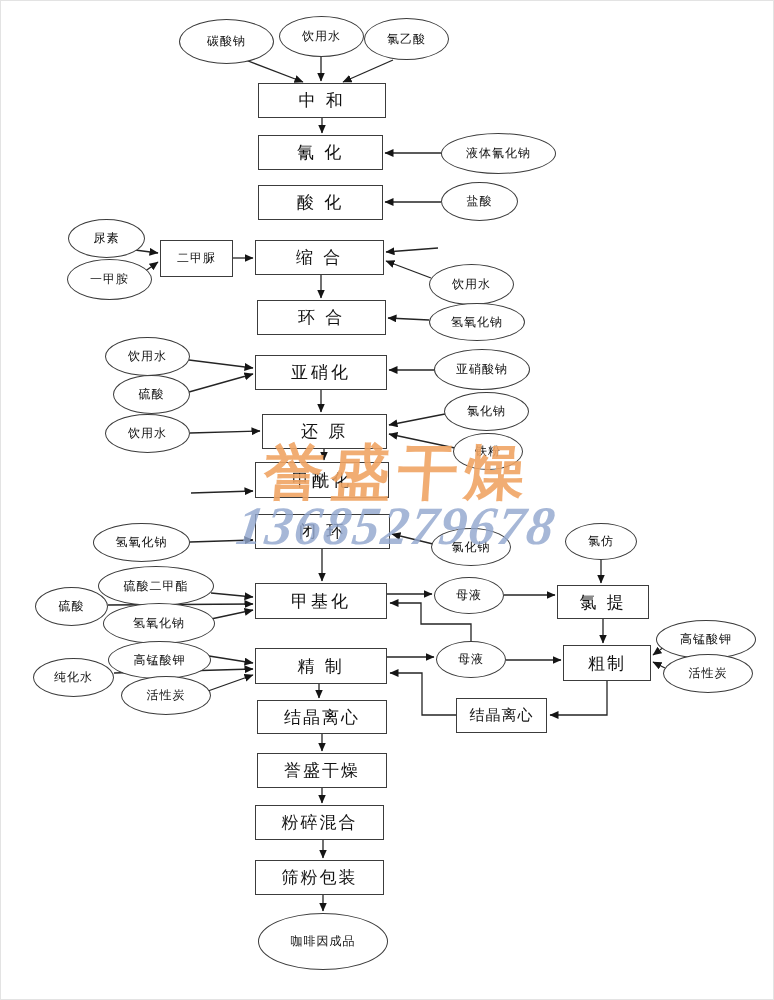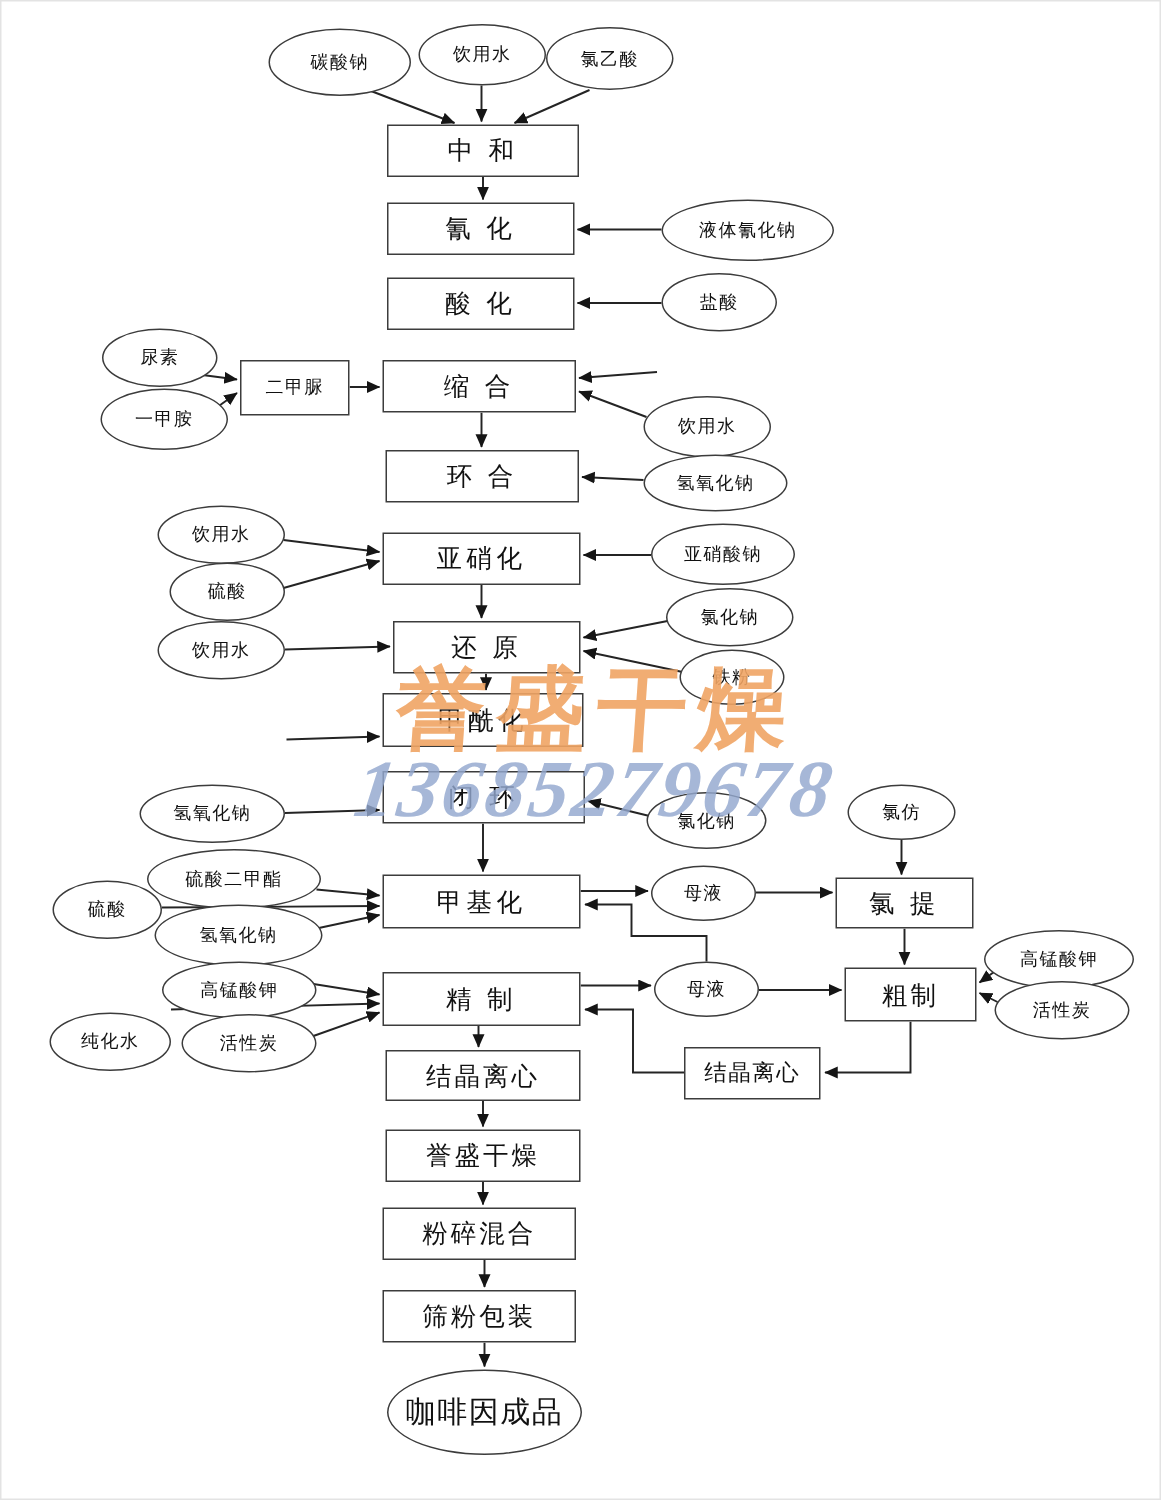--- a/index.html
+++ b/index.html
@@ -124,23 +124,23 @@
   <div class="node ell" style="left:104px;top:413px;width:85px;height:39px">饮用水</div>
   <div class="node ell" style="left:452px;top:432px;width:70px;height:37px">铁粉</div>
   <div class="node ell" style="left:92px;top:522px;width:97px;height:39px">氢氧化钠</div>
   <div class="node ell" style="left:430px;top:527px;width:80px;height:38px">氯化钠</div>
   <div class="node ell" style="left:564px;top:522px;width:72px;height:37px">氯仿</div>
   <div class="node ell" style="left:97px;top:565px;width:116px;height:40px">硫酸二甲酯</div>
   <div class="node ell" style="left:34px;top:586px;width:73px;height:39px">硫酸</div>
   <div class="node ell" style="left:102px;top:602px;width:112px;height:41px">氢氧化钠</div>
   <div class="node ell" style="left:433px;top:576px;width:70px;height:37px">母液</div>
   <div class="node ell" style="left:107px;top:640px;width:103px;height:38px">高锰酸钾</div>
-  <div class="node ell" style="left:32px;top:674px;width:81px;height:39px">纯化水</div>
+  <div class="node ell" style="left:32px;top:657px;width:81px;height:39px">纯化水</div>
   <div class="node ell" style="left:120px;top:675px;width:90px;height:39px">活性炭</div>
   <div class="node ell" style="left:435px;top:640px;width:70px;height:37px">母液</div>
   <div class="node ell" style="left:655px;top:619px;width:100px;height:39px">高锰酸钾</div>
   <div class="node ell" style="left:662px;top:653px;width:90px;height:39px">活性炭</div>
-  <div class="node ell" style="left:257px;top:912px;width:130px;height:57px;font-size:20px">咖啡因成品</div>
+  <div class="node ell" style="left:257px;top:912px;width:130px;height:57px;font-size:12px">咖啡因成品</div>
 
   <div class="wm wm-brand">誉盛干燥</div>
   <div class="wm wm-phone">13685279678</div>
 
 </div>
 
 </body></html>

